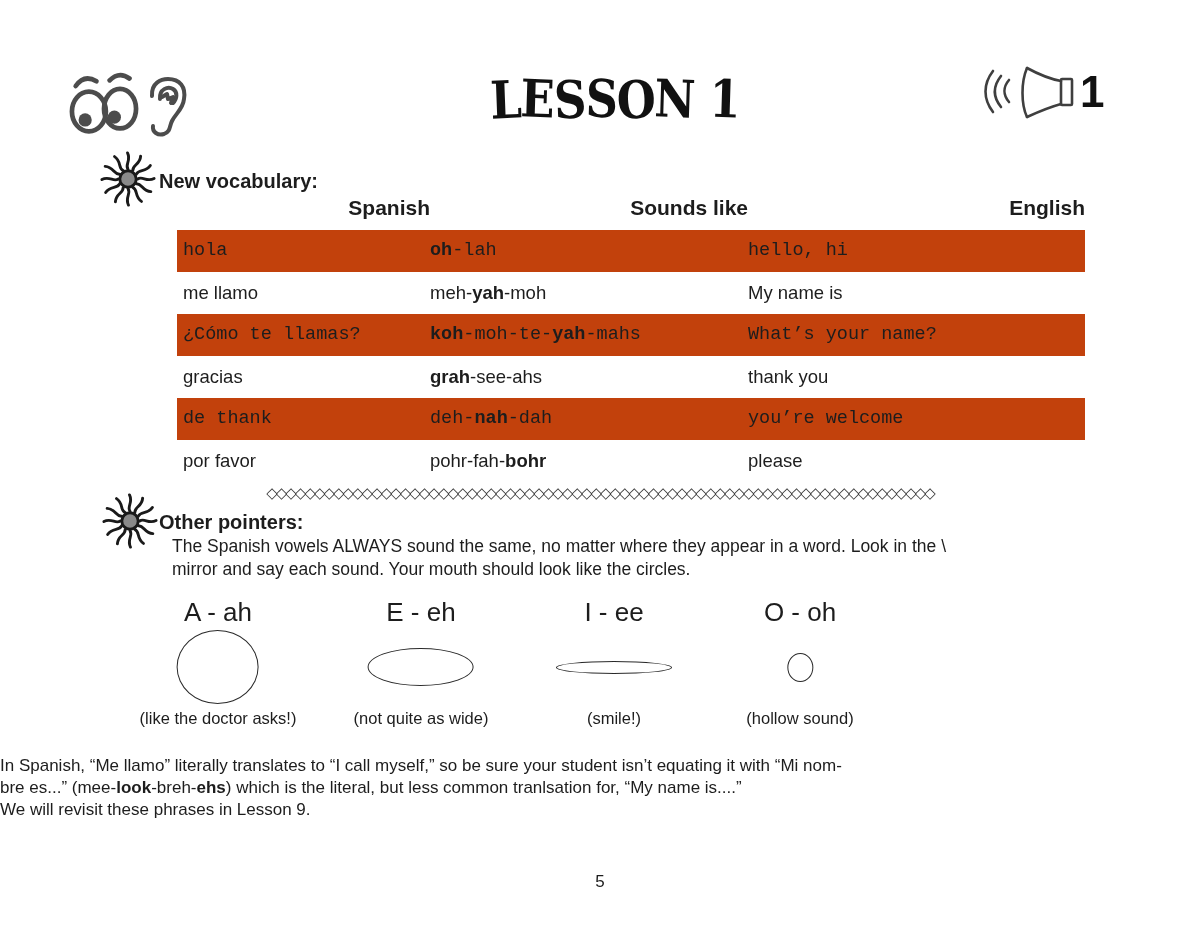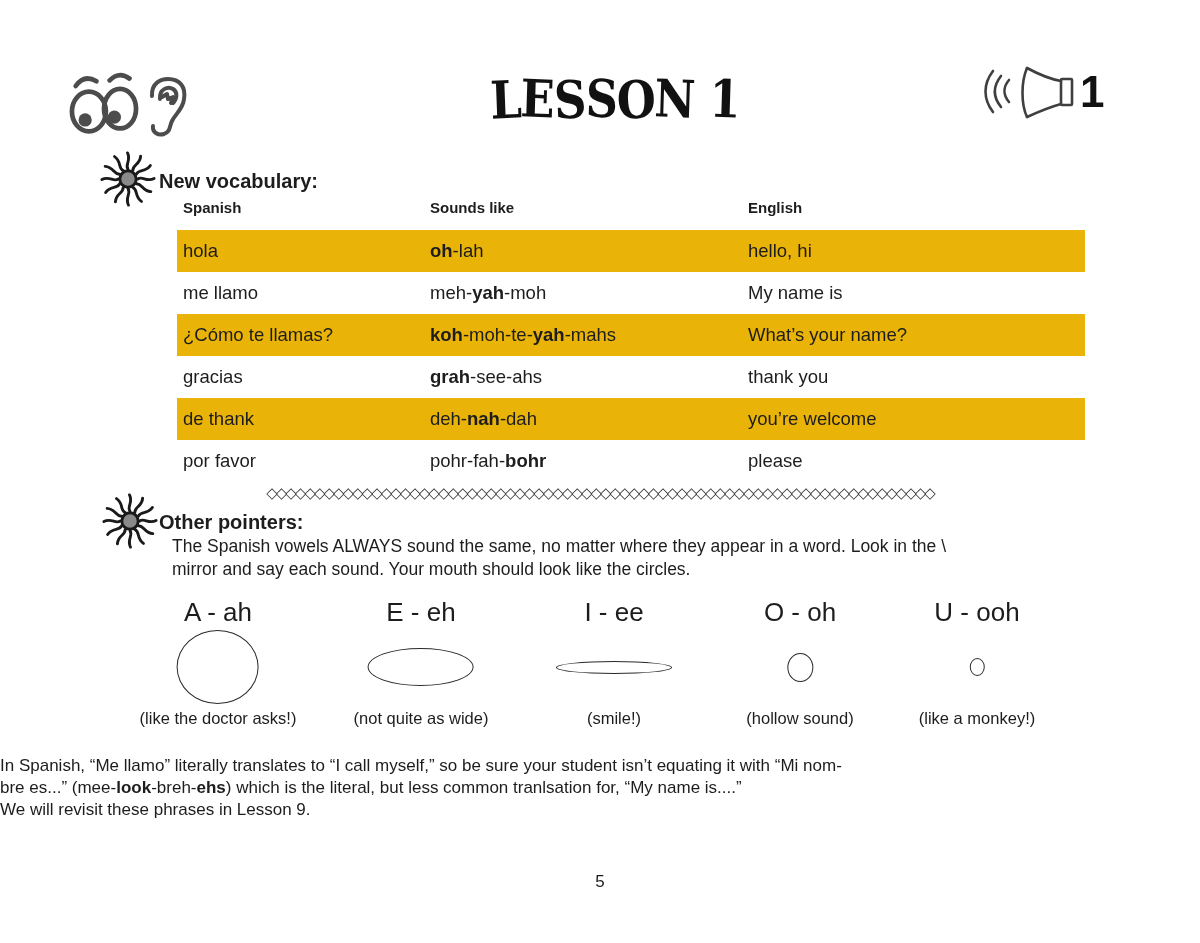--- a/index.html
+++ b/index.html
@@ -29,23 +29,23 @@
   .track{font-size:44px;font-weight:900;color:#111;margin-left:4px;line-height:60px;}
 
   
   .sun1{position:absolute;left:99px;top:150px;}
   .sun2{position:absolute;left:101px;top:492px;}
   .h-vocab{position:absolute;left:159px;top:170px;font-size:20px;font-weight:bold;}
   .h-pointers{position:absolute;left:159px;top:511px;font-size:20px;font-weight:bold;}
 
   
   .table{position:absolute;left:177px;top:190px;width:908px;}
-  .thead{display:flex;height:40px;font-weight:bold;font-size:15px;}
+  .thead{display:flex;height:40px;font-weight:bold;font-size:21px;text-align:right;}
   .trow{display:flex;height:42px;font-size:18.5px;}
-  .trow.shaded{background:#eab308;}
+  .trow.shaded{background:#c2410c;font-family:Liberation Mono, monospace;}
   .cell{line-height:42px;overflow:hidden;white-space:nowrap;}
   .thead .cell{line-height:36px;}
   .c1{width:253px;padding-left:6px;box-sizing:border-box;}
   .c2{width:318px;}
   .c3{width:337px;}
   .b{font-weight:bold;}
 
   
   .separator{
     position:absolute;left:0;top:484px;width:1200px;text-align:center;
@@ -223,27 +223,20 @@
         </div>
         <div class="vcaption">(smile!)</div>
       </div>
       <div class="vowel">
         <div class="vlabel">O - oh</div>
         <div class="ovalwrap">
           <div class="oval" style="width: 24px; height: 27px;"></div>
         </div>
         <div class="vcaption">(hollow sound)</div>
       </div>
-      <div class="vowel">
-        <div class="vlabel">U - ooh</div>
-        <div class="ovalwrap">
-          <div class="oval" style="width: 13px; height: 16px;"></div>
-        </div>
-        <div class="vcaption">(like a monkey!)</div>
-      </div>
     </div>
 
   <div class="note">
       <div class="nline"><span>In Spanish, “Me llamo” literally translates to “I call myself,” so be sure your student isn’t equating it with “Mi nom-</span></div>
       <div class="nline"><span>bre es...” (mee-</span><span class="b">look</span><span>-breh-</span><span class="b">ehs</span><span>) which is the literal, but less common tranlsation for, “My name is....”</span></div>
       <div class="nline"><span>We will revisit these phrases in Lesson 9.</span></div>
     </div>
 
   <div class="page-number">5</div>
 

